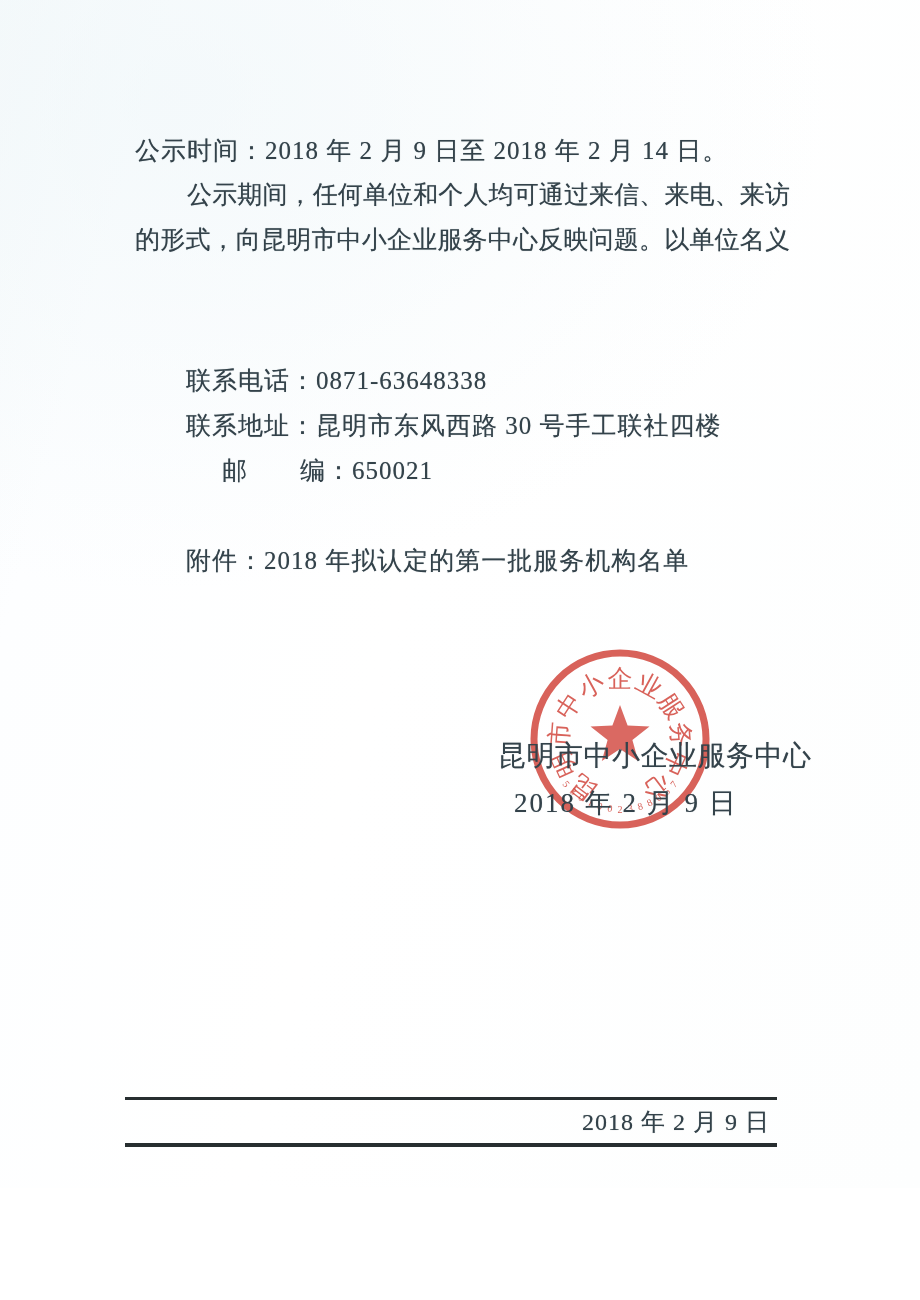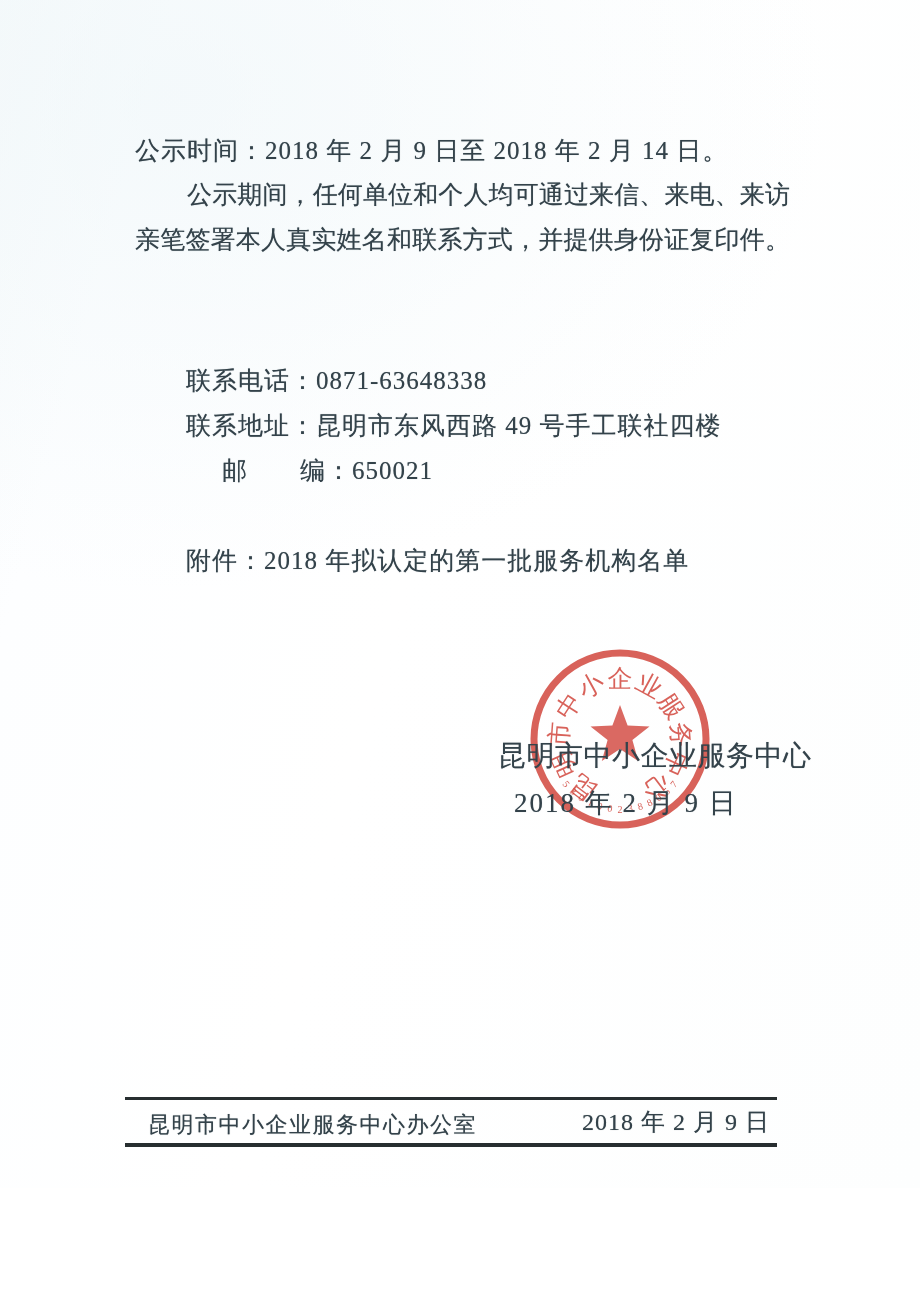--- a/index.html
+++ b/index.html
@@ -43,26 +43,26 @@
 </style>
 </head>
 <body>
 
 <div class="page">
 
   <div class="txt" style="left:135px;top:128px;">公示时间：2018 年 2 月 9 日至 2018 年 2 月 14 日。</div>
 
   <div class="jpara" style="top:172px;">
     <div class="jline indent">公示期间，任何单位和个人均可通过来信、来电、来访</div>
-    <div class="jline">亲笔签署本人真实姓名和联系方式，并提供身份证复印件。</div>
+    <div class="jline">的形式，向昆明市中小企业服务中心反映问题。以单位名义</div>
   </div>
 
   <div class="txt" style="left:186px;top:358px;">联系电话：0871-63648338</div>
 
-  <div class="txt" style="left:186px;top:403px;">联系地址：昆明市东风西路 49 号手工联社四楼</div>
+  <div class="txt" style="left:186px;top:403px;">联系地址：昆明市东风西路 30 号手工联社四楼</div>
 
   <div class="txt" style="left:186px;top:448px;margin-left:36px;">邮　　编：650021</div>
 
   <div class="txt" style="left:186px;top:538px;text-align:right;">附件：2018 年拟认定的第一批服务机构名单</div>
 
   <svg class="seal" id="seal-svg" viewBox="0 0 186 186">
     <circle cx="93" cy="93" r="86" fill="none" stroke-width="7" style="stroke:#cf3f36;stroke-opacity:0.82;"></circle>
     <polygon points="93,59 100.6,79.5 122.5,80.4 105.4,94 111.2,115.1 93,103 74.8,115.1 80.6,94 63.5,80.4 85.4,79.5" style="fill:#cf3f36;fill-opacity:0.78;"></polygon>
     <g id="seal-arc-group">
         <text transform="translate(56.3,141.7) rotate(-143.0)" text-anchor="middle" dominant-baseline="central" style="fill: rgb(207, 63, 54); fill-opacity: 0.82; font-size: 25px; font-family: &quot;Liberation Serif&quot;, serif;">昆</text>
@@ -93,20 +93,19 @@
         <text transform="translate(146.6,138.0) rotate(-50.0)" text-anchor="middle" dominant-baseline="central" style="fill: rgb(207, 63, 54); fill-opacity: 0.85; font-size: 10px; font-family: &quot;Liberation Serif&quot;, serif;">7</text>
       </g>
   </svg>
 
   <div class="txt sig" style="left:498px;top:733px;font-size:28px;letter-spacing:0.5px;">昆明市中小企业服务中心</div>
 
   <div class="txt sig" style="left:514px;top:781px;font-size:27px;letter-spacing:2px;">2018 年 2 月 9 日</div>
 
   <div class="rule" style="top:1097px;height:3px;"></div>
 
-  <div class="footer-office">昆明市中小企业服务中心办公室</div>
 
   <div class="footer-date">2018 年 2 月 9 日</div>
 
   <div class="rule" style="top:1143px;height:4px;"></div>
 
   <div class="page-num">—2—</div>
 </div>
 
 </body></html>

